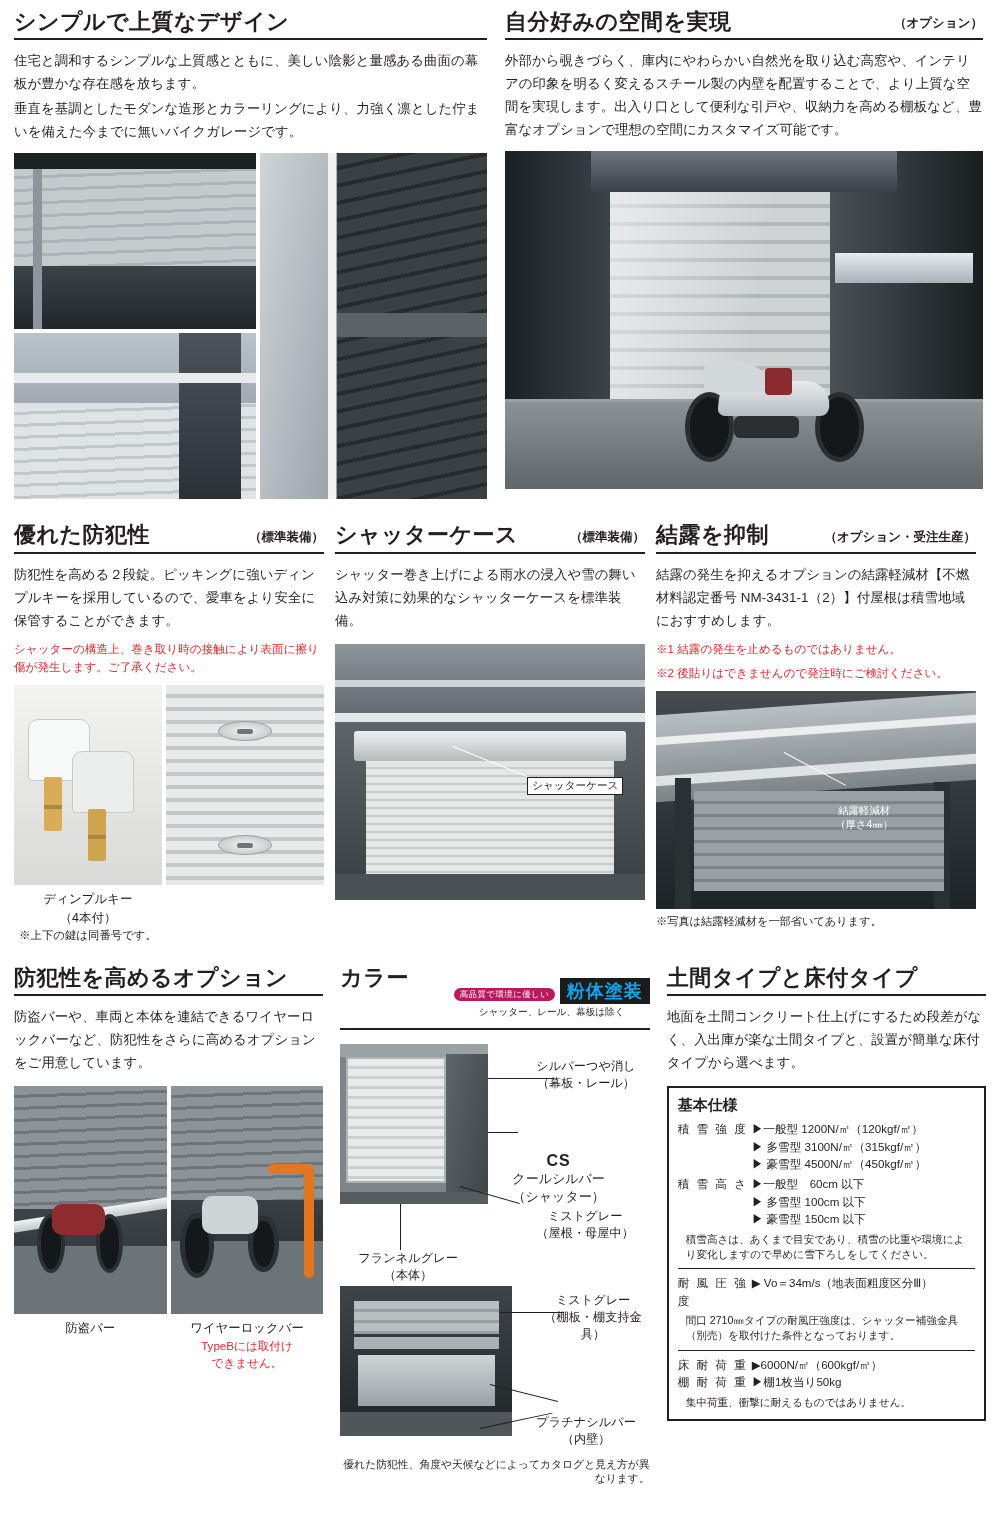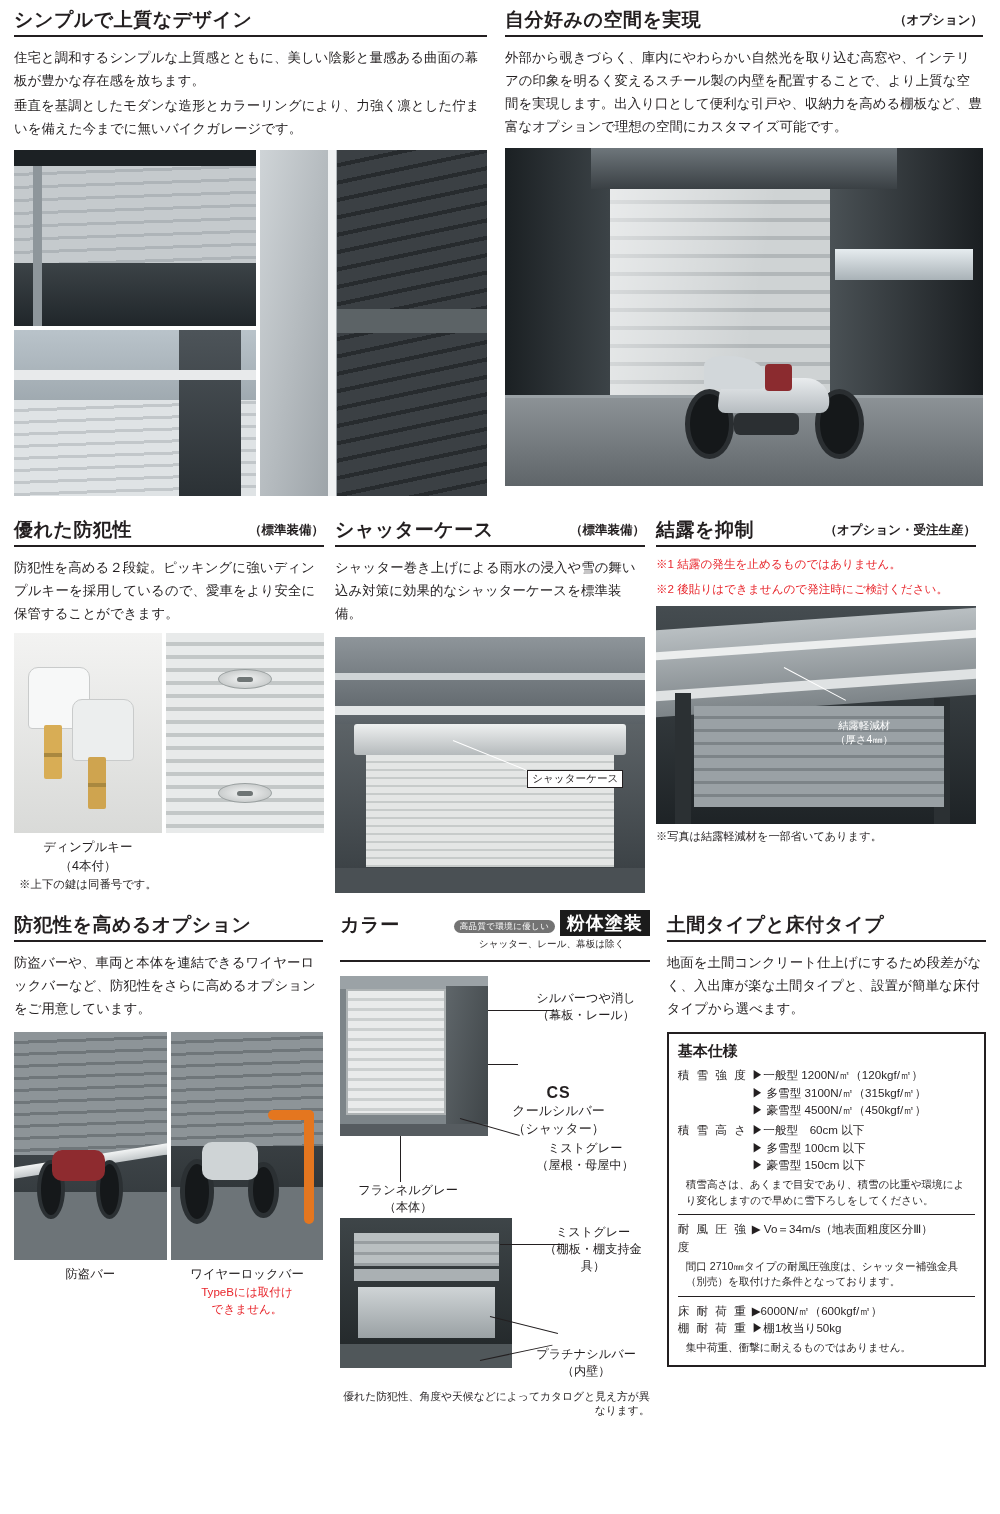--- a/index.html
+++ b/index.html
@@ -6,21 +6,21 @@
   html, body { margin:0; padding:0; }
   body {
     width:1000px; height:1514px; background:#ffffff;
     font-family:"Liberation Sans", sans-serif;
     color:#231f20; position:relative; overflow:hidden;
   }
   .page { position:relative; width:1000px; height:1514px; padding:10px 14px; }
 
   
   .h-row { display:flex; align-items:flex-end; justify-content:space-between; border-bottom:2px solid #231f20; padding-bottom:4px; }
-  .h-title { font-size:19px; font-weight:bold; letter-spacing:0.5px; line-height:1.1; }
+  .h-title { font-size:22px; font-weight:bold; letter-spacing:0.5px; line-height:1.1; }
   .h-note { font-size:12.5px; font-weight:bold; white-space:nowrap; padding-bottom:2px; }
   .body-txt { font-size:13.4px; line-height:1.72; margin-top:9px; letter-spacing:0.1px; }
   .red-txt { color:#e8262c; font-size:11.6px; line-height:1.6; margin-top:8px; }
 
   
   .top { display:flex; gap:18px; }
   .col-left { width:473px; }
   .col-right { width:478px; }
 
   .photo { background:#3a4247; position:relative; overflow:hidden; }
@@ -58,22 +58,22 @@
 
   .bike-photos { margin-top:12px; height:228px; display:flex; gap:4px; }
   .bike-photos > div { flex:1; position:relative; overflow:hidden; }
   .bp-cap { display:flex; gap:4px; margin-top:6px; }
   .bp-cap > div { flex:1; text-align:center; font-size:12.4px; line-height:1.45; }
   .bp-cap .warn { color:#e8262c; font-size:11.6px; }
 
   
   .color-head { display:flex; align-items:flex-start; justify-content:space-between; border-bottom:2px solid #231f20; padding-bottom:3px; }
   .badge-wrap { text-align:center; position:relative; top:-6px; }
-  .badge-ribbon { font-size:8.4px; background:#737373; color:#fff; border-radius:9px; padding:1px 6px; display:inline-block; letter-spacing:0.5px; }
-  .badge-main { font-size:18px; font-weight:bold; background:#1b1b1b; color:#ffffff; padding:1px 7px; display:inline-block; margin-top:1px; letter-spacing:1px;}
+  .badge-ribbon { font-size:8.4px; background:#be185d; color:#fff; border-radius:9px; padding:1px 6px; display:inline-block; letter-spacing:0.5px; }
+  .badge-main { font-size:18px; font-weight:bold; background:#1b1b1b; color:#0ea5e9; padding:1px 7px; display:inline-block; margin-top:18px; letter-spacing:1px;}
   .badge-sub { font-size:9.6px; margin-top:2px; }
 
   .color-area { position:relative; height:420px; margin-top:6px;text-align:center; }
   .cl-img1 { position:absolute; left:0; top:8px; width:148px; height:160px; }
   .cl-img2 { position:absolute; left:0; top:250px; width:172px; height:150px; }
   .cl-lbl { position:absolute; font-size:12.2px; line-height:1.4; }
   .cs-box { position:absolute; left:172px; top:116px; font-size:13px; }
   .cs-code { font-weight:bold; font-size:16px; letter-spacing:1px; }
   .leader { position:absolute; background:#231f20; }
   .color-foot { font-size:10.8px; text-align:right; margin-top:2px; }
@@ -170,20 +170,21 @@
   </div>
 
   <div class="mid">
 
     <div class="m1">
       <div class="h-row">
         <div class="h-title">優れた防犯性</div>
         <div class="h-note">（標準装備）</div>
       </div>
       <div class="body-txt">防犯性を高める２段錠。ピッキングに強いディンプルキーを採用しているので、愛車をより安全に保管することができます。</div>
+      <div class="red-txt">シャッターの構造上、巻き取り時の接触により表面に擦り傷が発生します。ご了承ください。</div>
 
       <div class="keyphoto">
         <div class="kp-l">
           <div style="position:absolute;inset:0;background:linear-gradient(#f3f3f2,#d9dad8);"></div>
 
           <div style="position:absolute;left:14px;top:34px;width:62px;height:62px;background:#f7f8f8;border:1px solid #c9cbcb;border-radius:10px 10px 4px 4px;"></div>
           <div style="position:absolute;left:30px;top:92px;width:18px;height:54px;background:#d8ad55;border-radius:2px;"></div>
           <div style="position:absolute;left:30px;top:120px;width:18px;height:4px;background:#a9883f;"></div>
 
           <div style="position:absolute;left:58px;top:66px;width:62px;height:62px;background:#eceeee;border:1px solid #c9cbcb;border-radius:10px 10px 4px 4px;"></div>
@@ -227,20 +228,21 @@
         <div style="position:absolute;left:38%;top:40%;width:120px;height:1px;background:#fff;transform:rotate(22deg);transform-origin:left center;"></div>
         <div class="lead-lbl" style="left:62%;top:52%;">シャッターケース</div>
       </div>
     </div>
 
     <div class="m3">
       <div class="h-row">
         <div class="h-title">結露を抑制</div>
         <div class="h-note">（オプション・受注生産）</div>
       </div>
+      <div class="body-txt">結露の発生を抑えるオプションの結露軽減材【不燃材料認定番号 NM-3431-1（2）】付屋根は積雪地域におすすめします。</div>
       <div class="red-txt">※1 結露の発生を止めるものではありません。</div>
       <div class="red-txt" style="margin-top:6px">※2 後貼りはできませんので発注時にご検討ください。</div>
 
       <div class="photo ph-cond">
         <div style="position:absolute;inset:0;background:linear-gradient(#454c50,#1e2326);"></div>
 
         <div style="position:absolute;left:0;top:6%;width:100%;height:40%;background:linear-gradient(#b9bfc2,#7d8488);transform:skewY(-4deg);"></div>
         <div style="position:absolute;left:0;top:16%;width:100%;height:8px;background:#eceeee;transform:skewY(-4deg);"></div>
         <div style="position:absolute;left:0;top:34%;width:100%;height:10px;background:#dfe2e3;transform:skewY(-4deg);"></div>
 

